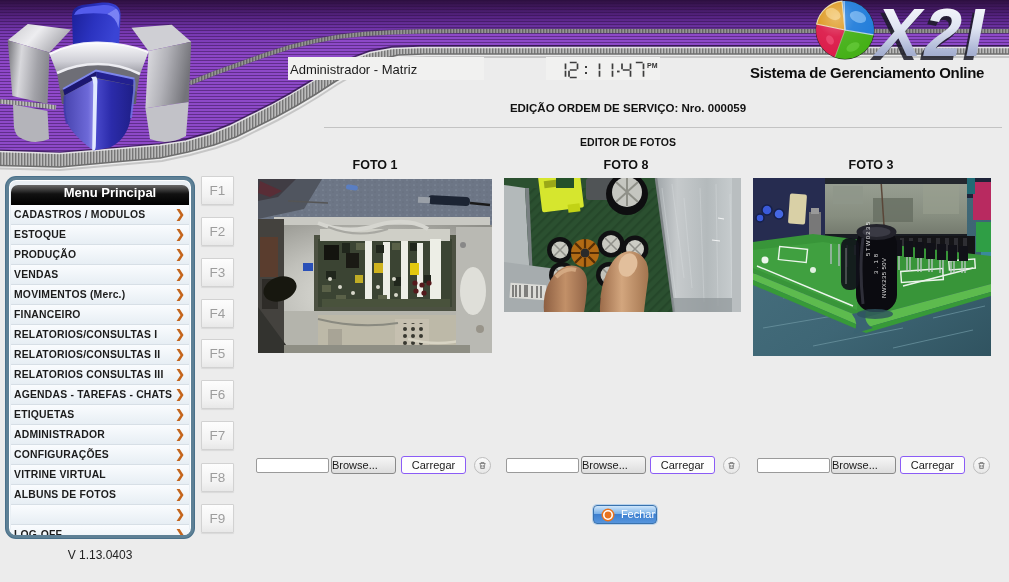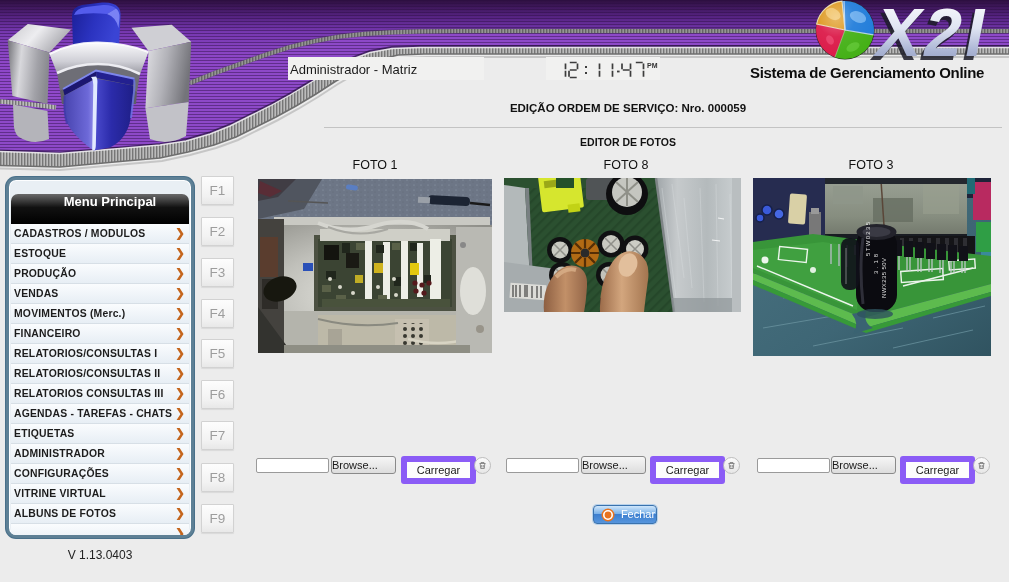--- a/index.html
+++ b/index.html
@@ -1,37 +1,37 @@
 <!DOCTYPE html>
 <html><head>
 <meta charset="utf-8">
 <style>
   html,body{margin:0;padding:0;}
   body{width:1009px;height:582px;background:#ececec;font-family:"Liberation Sans",sans-serif;position:relative;overflow:hidden;}
   .abs{position:absolute;}
   
   #menu{left:6px;top:177px;width:182px;height:355px;overflow:hidden;border:3px solid #5e8095;border-radius:10px;background:#e9eff4;box-shadow:0 0 0 1px #49708a, inset 0 0 0 1px #fdfeff;}
-  #menuhead{margin:14px 2px 0 2px;height:30px;line-height:16px;text-align:center;color:#fff;font-size:13px;font-weight:bold;background:linear-gradient(180deg,#6a6a6a 0%,#111 45%,#000 100%);border-radius:7px 7px 0 0;padding-left:20px;}
+  #menuhead{margin:5px 2px 0 2px;height:20px;line-height:16px;text-align:center;color:#fff;font-size:13px;font-weight:bold;background:linear-gradient(180deg,#6a6a6a 0%,#111 45%,#000 100%);border-radius:7px 7px 0 0;padding-left:20px;}
   .mi{position:relative;height:19px;line-height:19px;margin:0 2px;padding-left:3px;font-size:10.4px;font-weight:bold;color:#1c1c1c;letter-spacing:.2px;white-space:nowrap;overflow:hidden;background:linear-gradient(180deg,#fafcfe 0%,#e7eef4 100%);border-bottom:1px solid #d7dfe6;}
   .mi .ar{position:absolute;right:4px;top:0;color:#c4651c;font-size:11.5px;font-weight:bold;}
   #ver{left:0;top:548px;width:200px;text-align:center;font-size:12px;color:#222;}
   
   .fkey{position:absolute;left:201px;width:31px;height:27px;background:linear-gradient(180deg,#fdfdfd,#f2f2f2 70%,#e8e8e8);border:1px solid #d2d2d2;border-radius:1px;color:#9d9d9d;font-size:13.5px;text-align:center;line-height:27px;box-shadow:0 1px 1px rgba(0,0,0,.08);}
   
   #admtxt{left:290px;top:62px;font-size:13px;color:#1a1a1a;}
   #sistema{left:750px;top:64px;white-space:nowrap;font-size:15px;letter-spacing:-.3px;font-weight:bold;color:#0d0d0d;}
   #edicao{left:240px;top:102px;width:776px;text-align:center;font-size:11.5px;font-weight:bold;color:#111;}
   #editor{left:240px;top:136px;width:776px;text-align:center;font-size:10.5px;font-weight:bold;color:#111;}
-  .flabel{position:absolute;top:158px;font-size:12.5px;font-weight:normal;color:#111;width:234px;text-align:center;}
+  .flabel{position:absolute;top:158px;font-size:12.5px;font-weight:bold;color:#111;width:234px;text-align:center;}
   #sep{left:324px;top:127px;width:678px;height:1px;background:#c3c3c3;}
   .lightbox{background:#f1f1f0;}
   
   .inp{position:absolute;top:458px;width:71px;height:13px;background:#fff;border:1px solid #9a9a9a;border-radius:2px;}
   .browse{position:absolute;top:456px;width:63px;height:16px;background:linear-gradient(180deg,#f6f6f6,#ddd);border:1px solid #8a8a8a;border-radius:3px;font-size:11px;color:#1a1a1a;line-height:16px;}
-  .carregar{position:absolute;top:456px;width:63px;height:16px;background:#fdfdfd;border:6px solid #8b5cf6;border-radius:3px;font-size:11px;color:#1a1a1a;text-align:center;line-height:16px;}
+  .carregar{position:absolute;top:456px;width:63px;height:16px;background:#fdfdfd;border:1px solid #8b5cf6;border-radius:3px;font-size:11px;color:#1a1a1a;text-align:center;line-height:16px;}
   .trash{position:absolute;top:457px;width:15px;height:15px;border:1px solid #bdbdbd;border-radius:50%;background:linear-gradient(180deg,#fbfbfb,#e7e7e7);}
   .trash svg{position:absolute;left:3px;top:3px;}
   #fechar{left:593px;top:505px;width:62px;height:17px;border:1px solid #3a72ad;border-radius:4px;background:linear-gradient(180deg,#cfe6fb 0%,#7cb2e8 45%,#3d7fd0 50%,#5695dc 100%);color:#fff;font-size:11px;text-align:center;line-height:17px;box-shadow:0 0 0 1px #b9d2ea;}
   #fechar .txt{margin-left:26px;}
 </style>
 </head>
 <body>
 
 <svg id="hdr" class="abs" style="left:0;top:0" width="1009" height="185" viewBox="0 0 1009 185">
 <defs>

